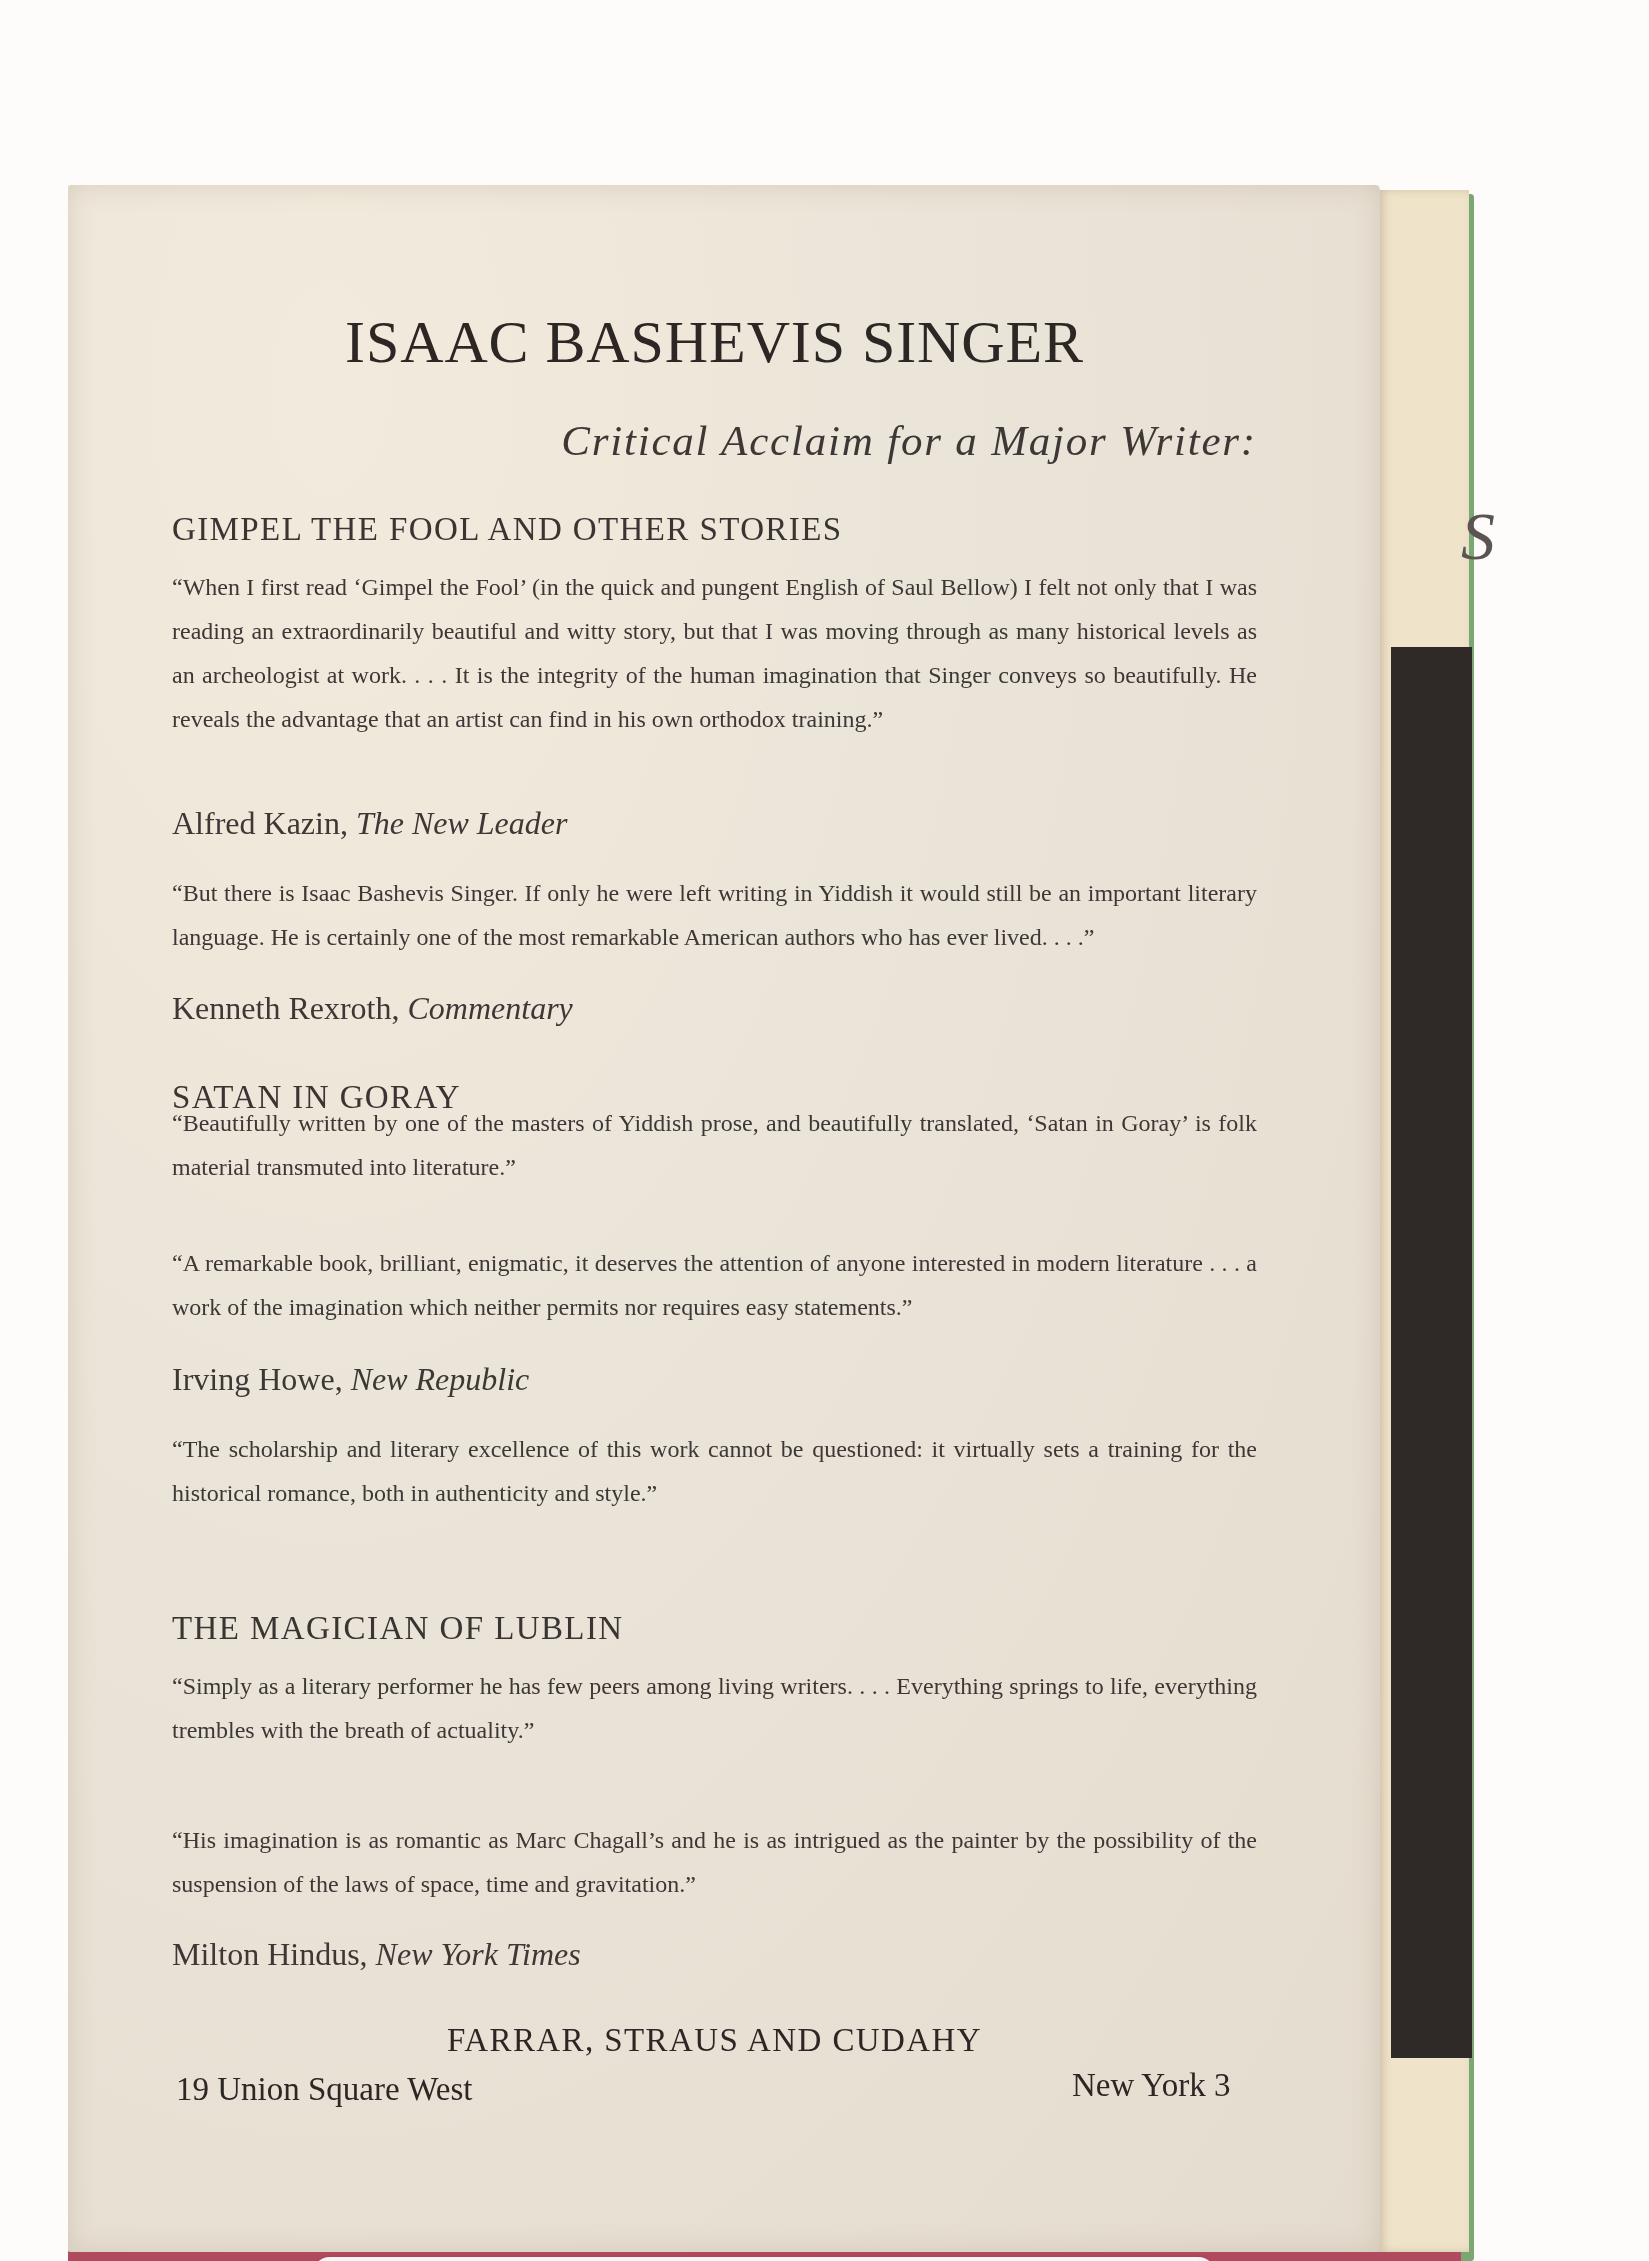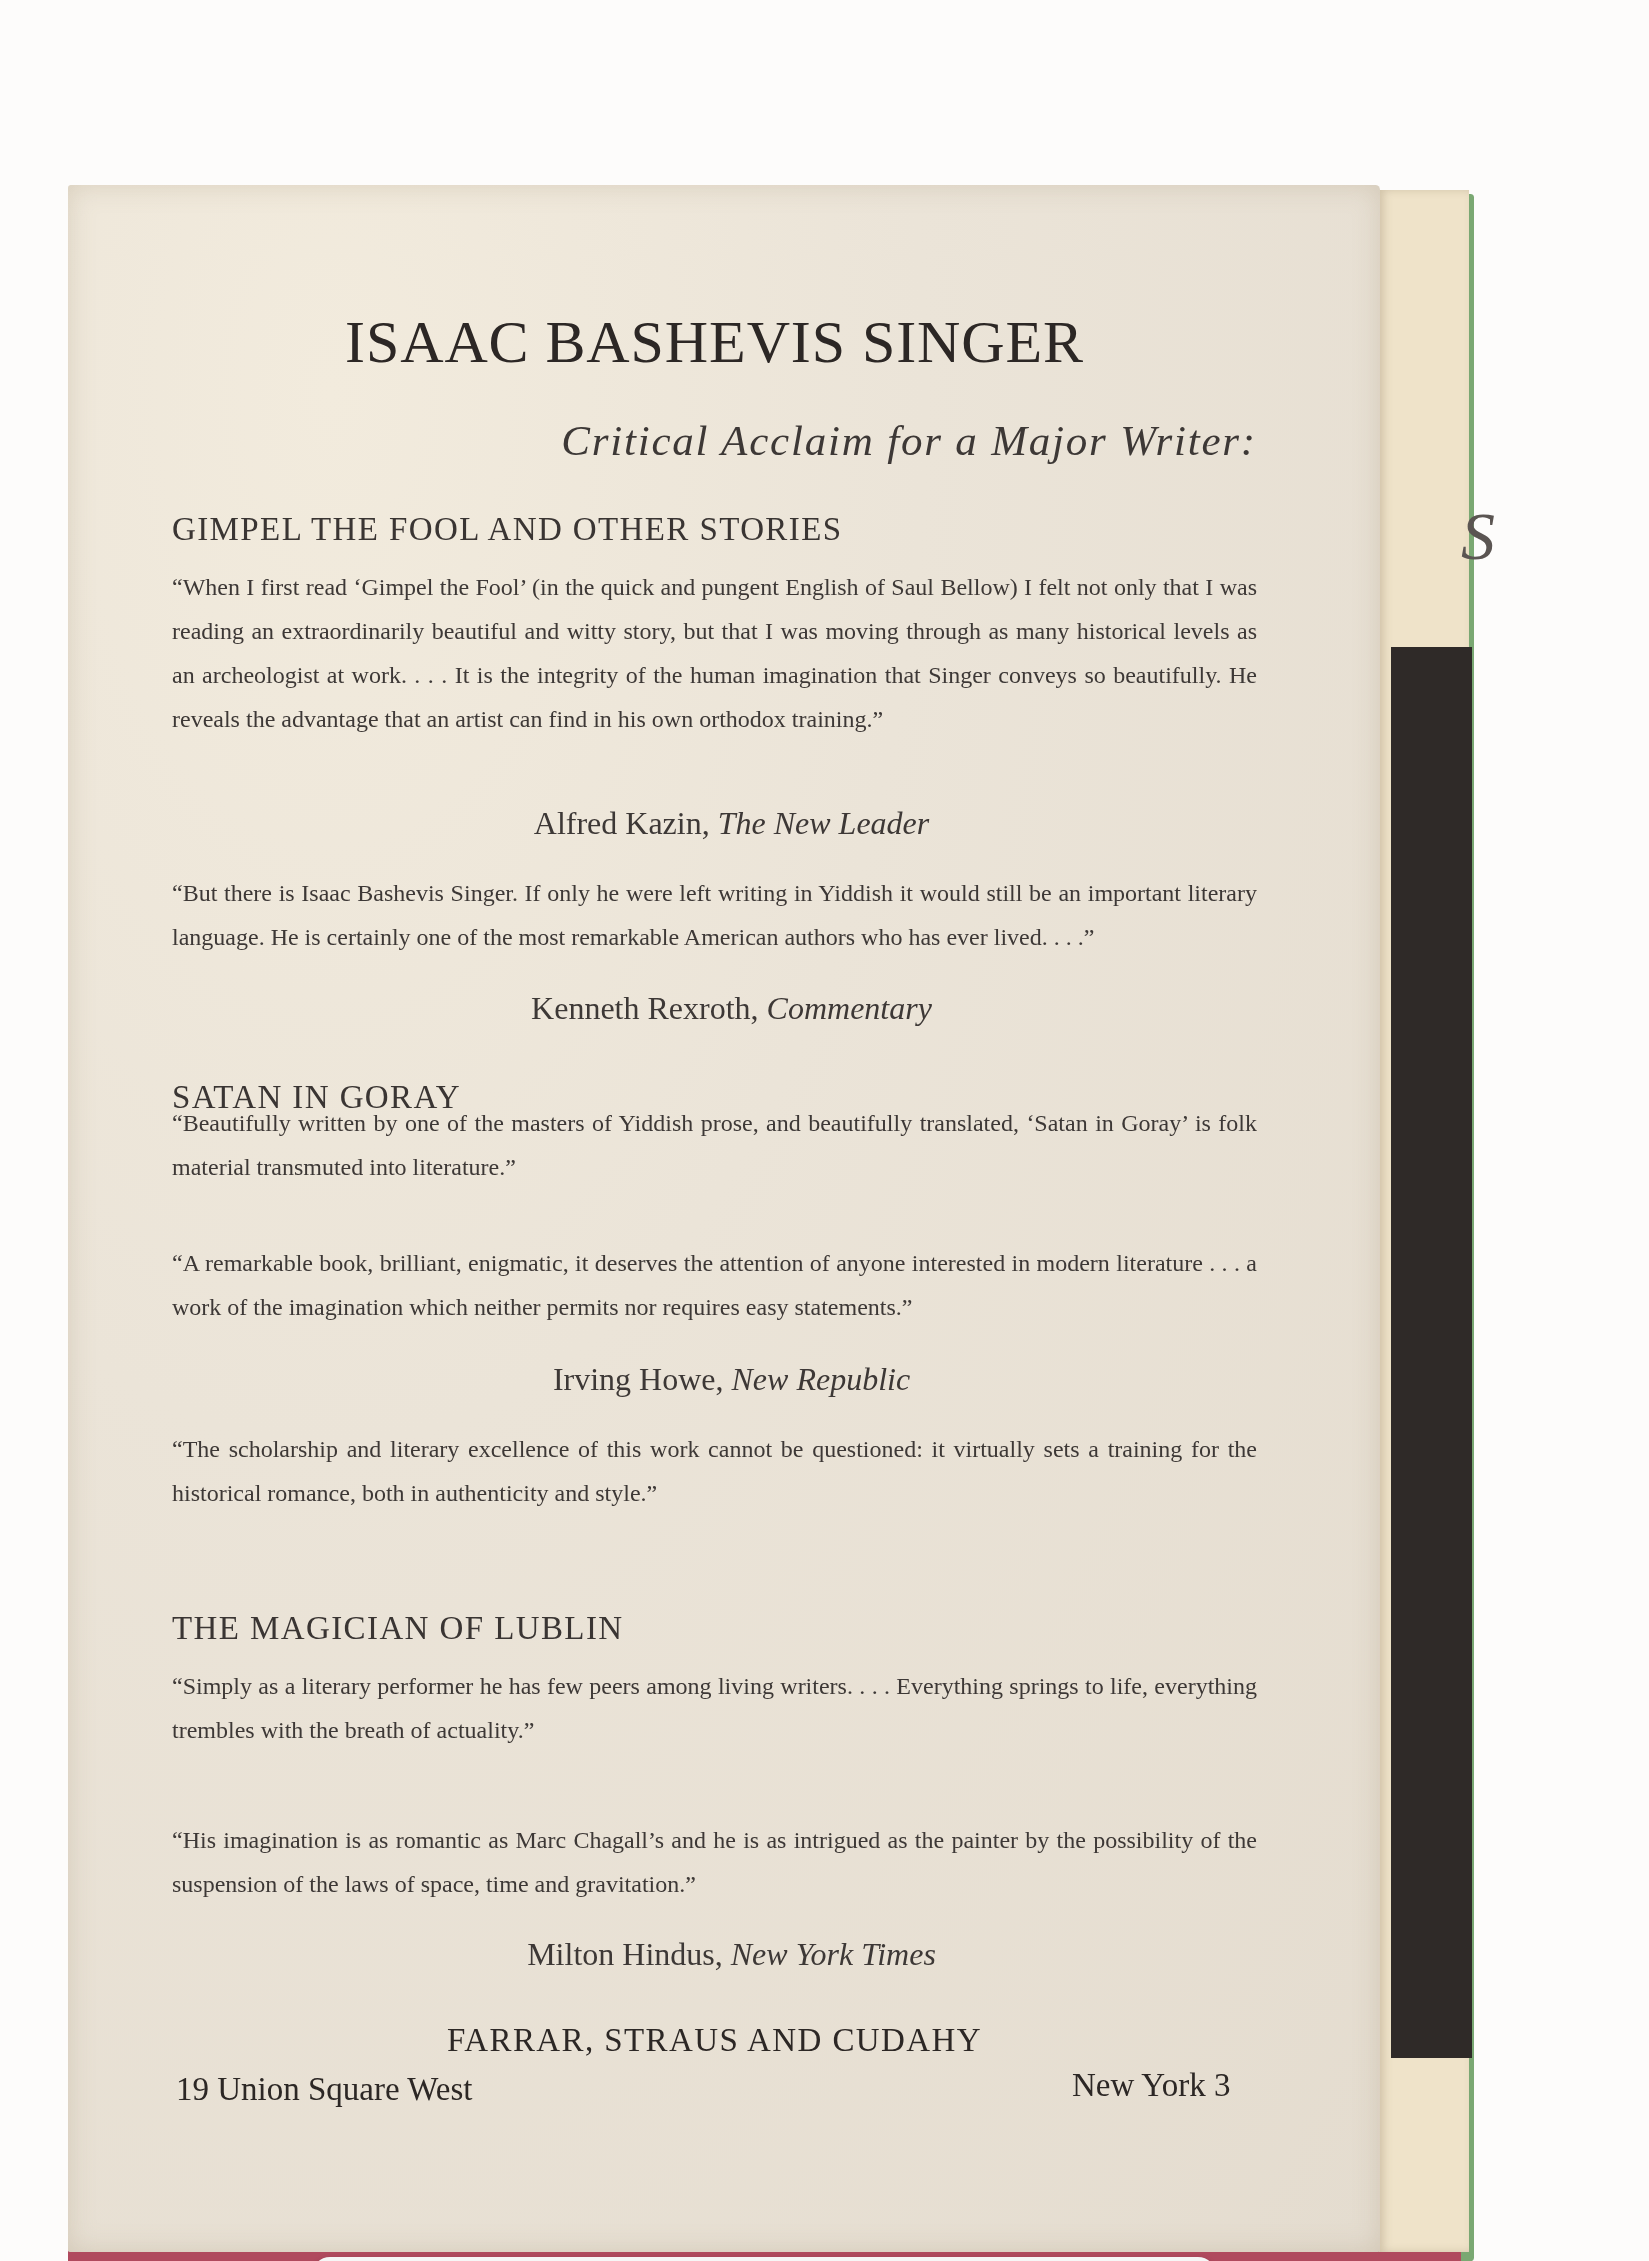--- a/index.html
+++ b/index.html
@@ -50,21 +50,21 @@
     font-size:43px; font-style:italic; letter-spacing:1.8px; color:#3d3836;
   }
   .section-head {
     position:absolute; left:172px; font-size:33px; letter-spacing:1.4px; color:#3a3533;
   }
   .quote {
     position:absolute; left:172px; width:1085px; font-size:24px; line-height:44px;
     text-align:justify; color:#3d3836;
   }
   .attrib {
-    position:absolute; left:189px; width:1085px; text-align:center; font-size:32px; color:#3d3836;
+    position:absolute; left:172px; width:1085px; text-align:left; font-size:32px; color:#3d3836;
   }
   .attrib i { font-style:italic; }
   .publisher {
     position:absolute; left:172px; top:2022px; width:1085px; text-align:center;
     font-size:33px; letter-spacing:1.4px; color:#2c2725;
   }
   .addr-left { position:absolute; left:176px; top:2071px; font-size:33px; color:#2c2725; }
   .addr-right { position:absolute; left:1072px; top:2067px; font-size:33px; color:#2c2725; }
 </style>
 </head>

